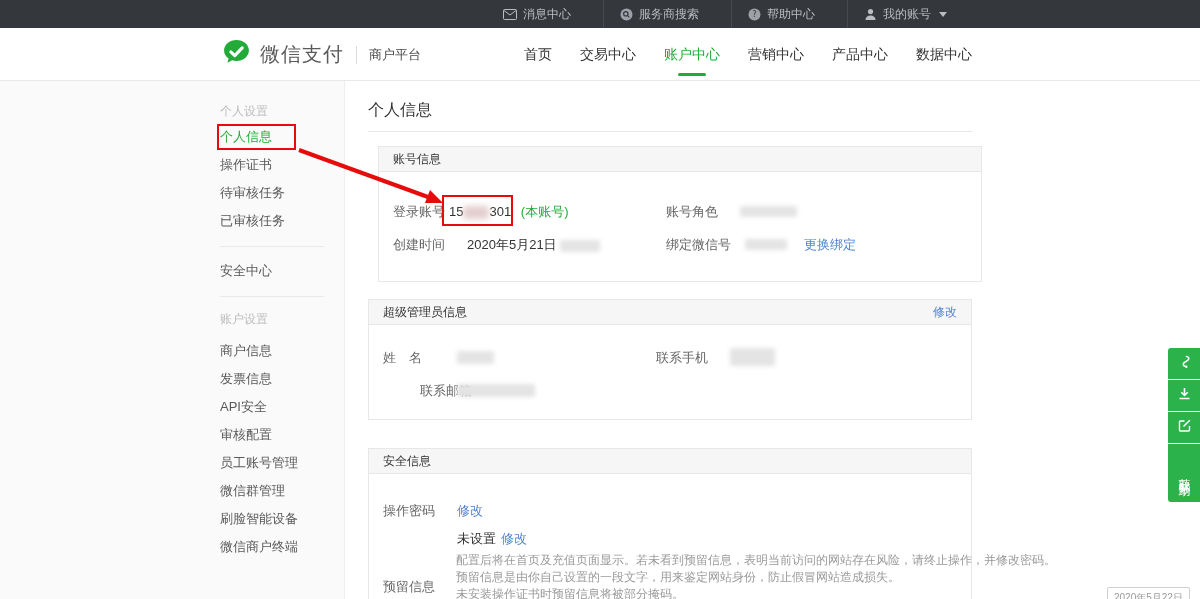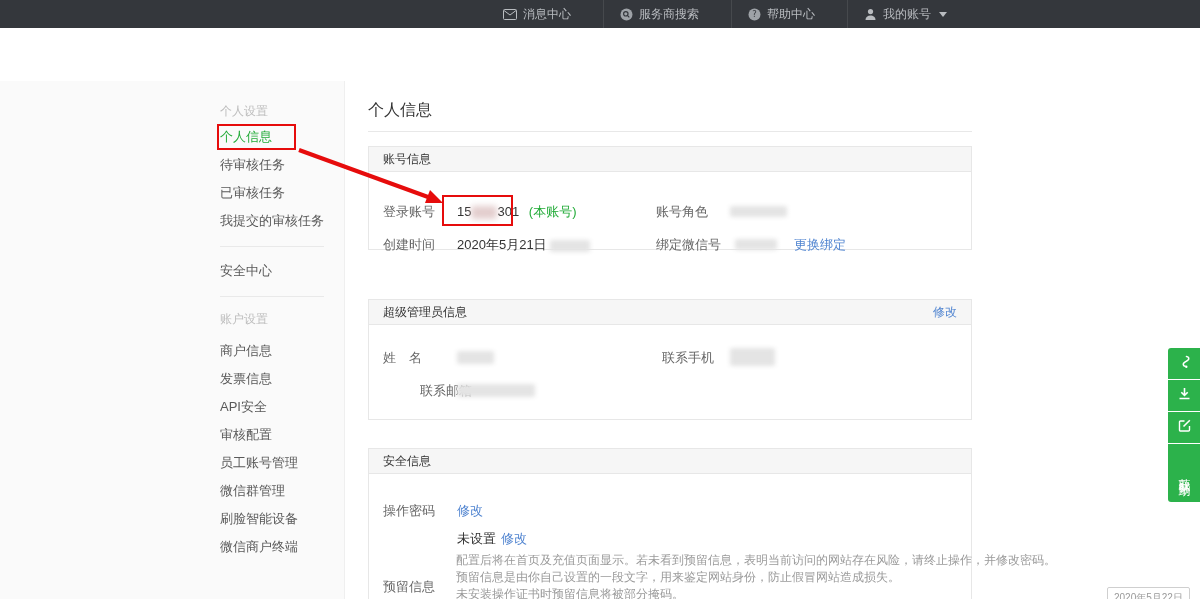--- a/index.html
+++ b/index.html
@@ -39,21 +39,21 @@
   .menu-divider { height:1px; background:#e9e9e9; margin:11px 20px 10px 0; }
   .mt6 { margin-top:6px; }
 
   
   .page-title { position:absolute; left:368px; top:100px; font-size:16px; color:#333; }
   .title-divider { position:absolute; left:368px; top:131px; width:604px; height:1px; background:#e8e8e8; }
 
   .card { position:absolute; left:368px; width:604px; background:#fff; border:1px solid #e7e7e7; }
   .card-head { height:25px; line-height:24px; background:#f6f6f6; border-bottom:1px solid #e7e7e7;
                padding:0 14px; font-size:12px; color:#333; display:flex; justify-content:space-between; }
-  .card1 { top:146px; height:104px; }
+  .card1 { top:146px; height:136px;margin-left:10px; }
   .card2 { top:299px; height:121px; }
   .card3 { top:448px; height:170px; }
 
   .field { position:absolute; font-size:13px; white-space:nowrap;text-align:center; }
   .flabel { color:#666; }
   .fvalue { color:#333; }
   .link { color:#5084d0; cursor:pointer; font-size:12px; }
   .link13 { color:#5084d0; cursor:pointer; font-size:13px; }
   .green-note { color:#22ab38; }
 
@@ -123,27 +123,48 @@
               <circle cx="6.5" cy="3.6" r="2.6" fill="#b9bcc0"></circle>
               <path d="M1.5 12c0-3 2.2-4.6 5-4.6s5 1.6 5 4.6z" fill="#b9bcc0"></path>
             </svg>
         </span>
         <span>我的账号</span>
         <span class="caret-down"></span>
       </div>
     </div>
   </div>
 
+  <div class="header">
+    <div class="logo">
+      <span>
+        <svg width="29" height="29" viewBox="0 0 28 28">
+            <path d="M14 2C7.4 2 2 6.5 2 12.1c0 3.2 1.7 6 4.4 7.8L5.2 24l4.6-2.4c1.3.4 2.7.6 4.2.6 6.6 0 12-4.5 12-10.1S20.6 2 14 2z" fill="#22ab38"></path>
+            <polyline points="8.5,13.5 12.3,17 19.5,9.5" fill="none" stroke="#fff" stroke-width="3" stroke-linecap="round" stroke-linejoin="round"></polyline>
+          </svg>
+      </span>
+      <span class="logo-text">微信支付</span>
+      <span class="logo-sep"></span>
+      <span class="portal-label">商户平台</span>
+    </div>
+    <nav class="main-nav">
+      <div class="nav-item">首页</div>
+      <div class="nav-item">交易中心</div>
+      <div class="nav-item active">账户中心</div>
+      <div class="nav-item">营销中心</div>
+      <div class="nav-item">产品中心</div>
+      <div class="nav-item">数据中心</div>
+    </nav>
+  </div>
 
   <div class="sidebar">
     <div class="menu-section-title">个人设置</div>
     <div class="menu-item active">个人信息</div>
+    <div class="menu-item">操作证书</div>
     <div class="menu-item">待审核任务</div>
     <div class="menu-item">已审核任务</div>
-    <div class="menu-item">我提交的审核任务</div>
     <div class="menu-divider"></div>
     <div class="menu-item">安全中心</div>
     <div class="menu-divider"></div>
     <div class="menu-section-title mt6">账户设置</div>
     <div class="menu-item mt6">商户信息</div>
     <div class="menu-item">发票信息</div>
     <div class="menu-item">API安全</div>
     <div class="menu-item">审核配置</div>
     <div class="menu-item">员工账号管理</div>
     <div class="menu-item">微信群管理</div>
@@ -152,21 +173,21 @@
   </div>
 
   <div class="page-title">个人信息</div>
   <div class="title-divider"></div>
 
   <div class="card card1">
     <div class="card-head">
       <span>账号信息</span>
     </div>
     <div class="field flabel" style="left:14px; top:56px;">登录账号</div>
-    <div class="field fvalue" style="left:88px; top:56px;">
+    <div class="field fvalue" style="left:70px; top:56px;">
       <span>15</span><span class="blur-pink" style="width:26px;height:13px;"></span><span>301</span>
       <span class="green-note" style="margin-left:6px;">(本账号)</span>
     </div>
     <div class="field flabel" style="left:287px; top:56px;">账号角色</div>
     <span class="blur" style="position:absolute; left:361px; top:59px; width:57px; height:11px;"></span>
 
     <div class="field flabel" style="left:14px; top:89px;">创建时间</div>
     <div class="field fvalue" style="left:88px; top:89px;">
       <span>2020年5月21日</span><span class="blur" style="width:40px;height:12px;margin-left:3px;"></span>
     </div>
@@ -175,21 +196,21 @@
     <span class="link13" style="position:absolute; left:425px; top:89px;">更换绑定</span>
   </div>
 
   <div class="card card2">
     <div class="card-head">
       <span>超级管理员信息</span>
       <span class="link">修改</span>
     </div>
     <div class="field flabel" style="left:14px; top:49px;">姓　名</div>
     <span class="blur" style="position:absolute; left:88px; top:51px; width:37px; height:13px;"></span>
-    <div class="field flabel" style="left:287px; top:49px;margin-left:6px;">联系手机</div>
+    <div class="field flabel" style="left:287px; top:49px;">联系手机</div>
     <span class="blur" style="position:absolute; left:361px; top:48px; width:45px; height:18px;"></span>
     <div class="field flabel" style="left:14px; top:82px;margin-left:37px;">联系邮箱</div>
     <span class="blur" style="position:absolute; left:88px; top:84px; width:78px; height:13px;"></span>
   </div>
 
   <div class="card card3">
     <div class="card-head">
       <span>安全信息</span>
     </div>
     <div class="field flabel" style="left:14px; top:53px;">操作密码</div>

